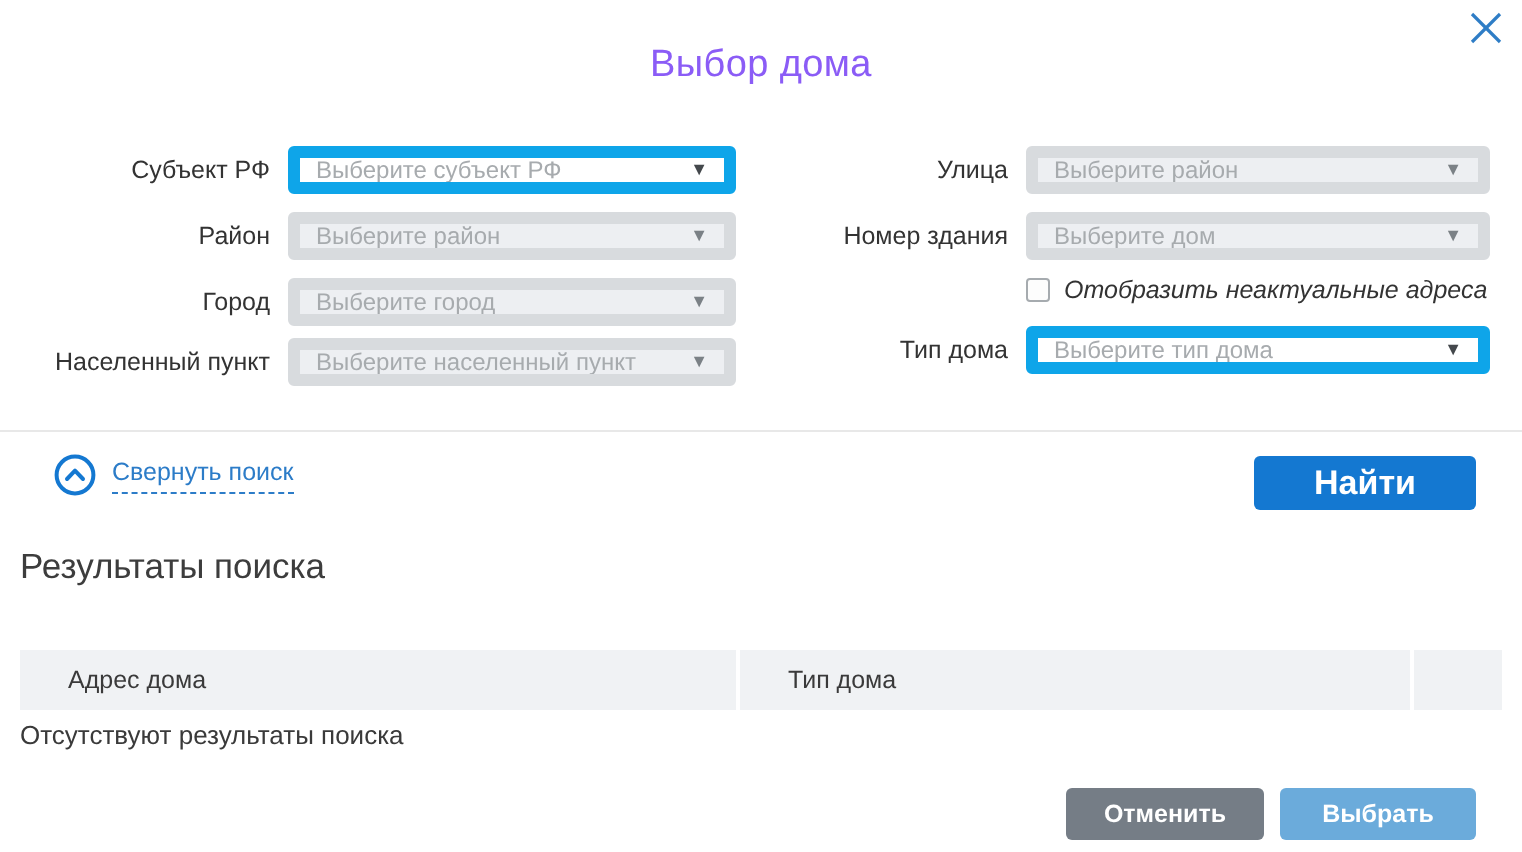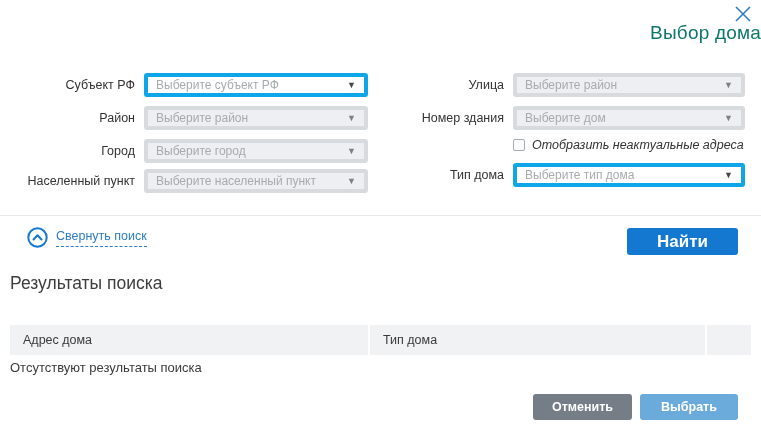--- a/index.html
+++ b/index.html
@@ -1,26 +1,26 @@
 <!DOCTYPE html>
 <html><head>
 <meta charset="utf-8">
 <style>
   * { margin:0; padding:0; box-sizing:border-box; }
   html,body { width:761px; height:426px; background:#fff; font-family:"Liberation Sans", sans-serif; }
   .dialog { position:relative; width:761px; height:426px; background:#fff; overflow:hidden; }
 
   .close-btn { position:absolute; top:4px; right:8px; width:20px; height:20px; cursor:pointer; }
 
-  .title { position:absolute; top:22px; left:0; width:100%; text-align:right;
-           font-size:19px; color:#0f766e; letter-spacing:.2px; }
+  .title { position:absolute; top:22px; left:0; width:100%; text-align:center;
+           font-size:19px; color:#8b5cf6; letter-spacing:.2px; }
 
   .row { position:absolute; display:flex; align-items:center; height:24px; }
   .row .lbl { width:135px; font-size:12.5px; color:#333; text-align:right; margin-right:9px; white-space:nowrap; }
-  .field { position:relative; height:24px; border:4px solid #0ea5e9; border-radius:3px; background:#fff;
+  .field { position:relative; height:24px; border:6px solid #0ea5e9; border-radius:3px; background:#fff;
            display:flex; align-items:center; padding:0 26px 0 8px; font-size:12px; color:#a7abae;
            white-space:nowrap; overflow:hidden; cursor:pointer; }
   .field.disabled { background:#edeff2; border-color:#d8dbde; }
   .field .arrow { position:absolute; right:8px; top:50%; transform:translateY(-54%);
                   font-size:9px; color:#44484c; }
   .field.disabled .arrow { color:#7b8186; }
   .w-left  { width:224px; }
   .w-right { width:232px; }
 
   .cb-row { position:absolute; left:513px; top:137px; display:flex; align-items:center; height:16px;font-style:italic; }
@@ -37,21 +37,21 @@
   .btn { display:flex; align-items:center; justify-content:center; border-radius:3px;
          color:#fff; font-size:12.5px; font-weight:bold; cursor:pointer; }
   .btn-find   { position:absolute; left:627px; top:228px; width:111px; height:27px; background:#1478d1; font-size:17px; }
   .btn-cancel { position:absolute; left:533px; top:394px; width:99px;  height:26px; background:#757d86; }
   .btn-select { position:absolute; left:640px; top:394px; width:98px;  height:26px; background:#6babdb; }
 
   .results-heading { position:absolute; left:10px; top:273px; font-size:17.5px; color:#3d3d3d; }
 
   .table-head { position:absolute; left:10px; top:325px; width:741px; height:30px;
                 display:flex; gap:2px; }
-  .th { background:#f0f2f4; display:flex; align-items:center; padding-left:13px;
+  .th { background:#f0f2f4; display:flex; align-items:center; padding-left:24px;
         font-size:12.5px; color:#3a3a3a;text-align:center; }
   .th-1 { width:358px; } .th-2 { width:335px; } .th-3 { flex:1; }
 
   .empty-msg { position:absolute; left:10px; top:360px; font-size:13px; color:#3a3a3a; }
 </style>
 </head>
 <body>
 
 <div class="dialog">
 

